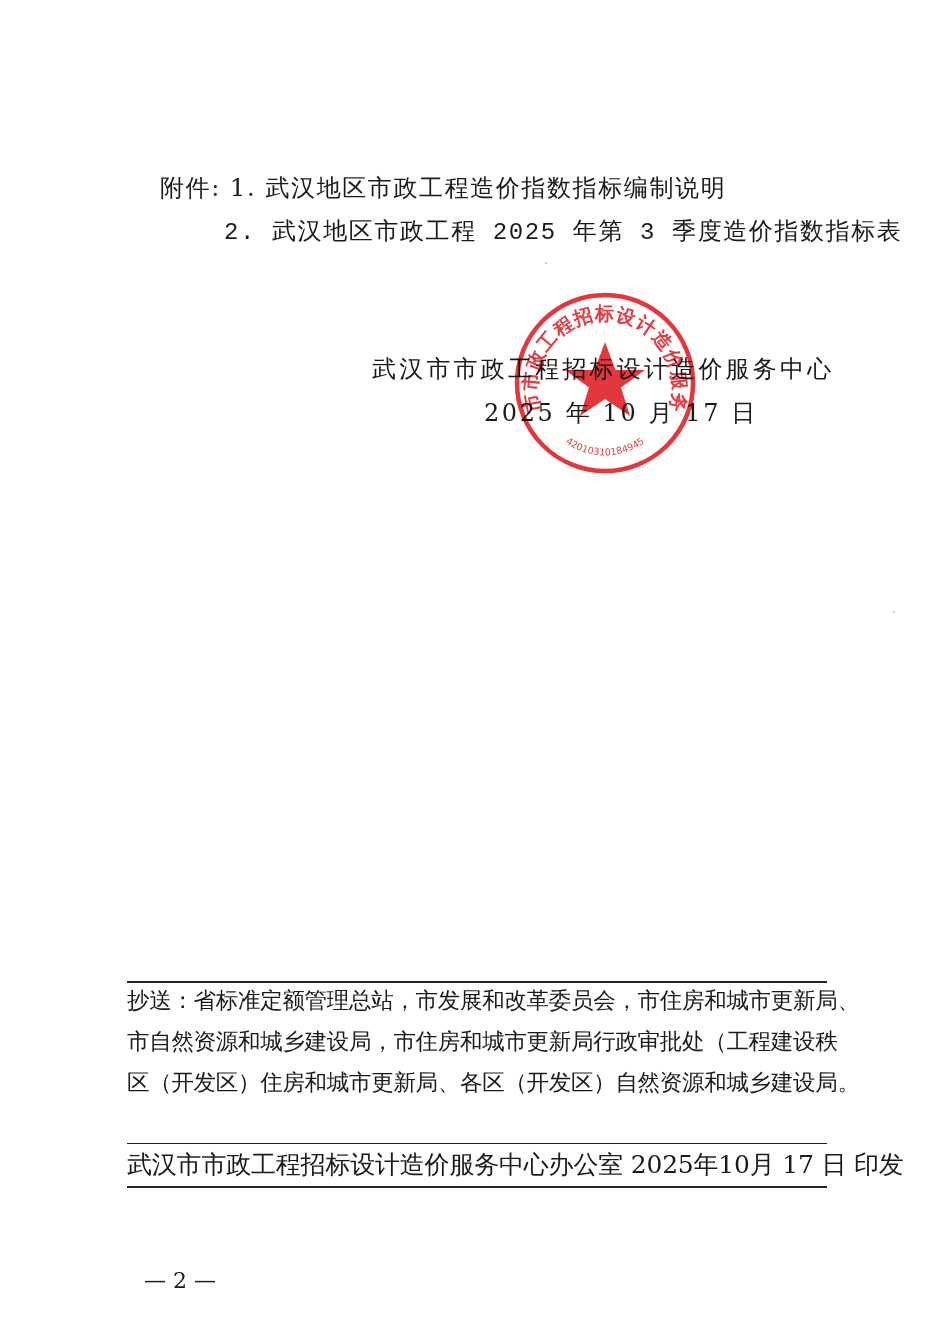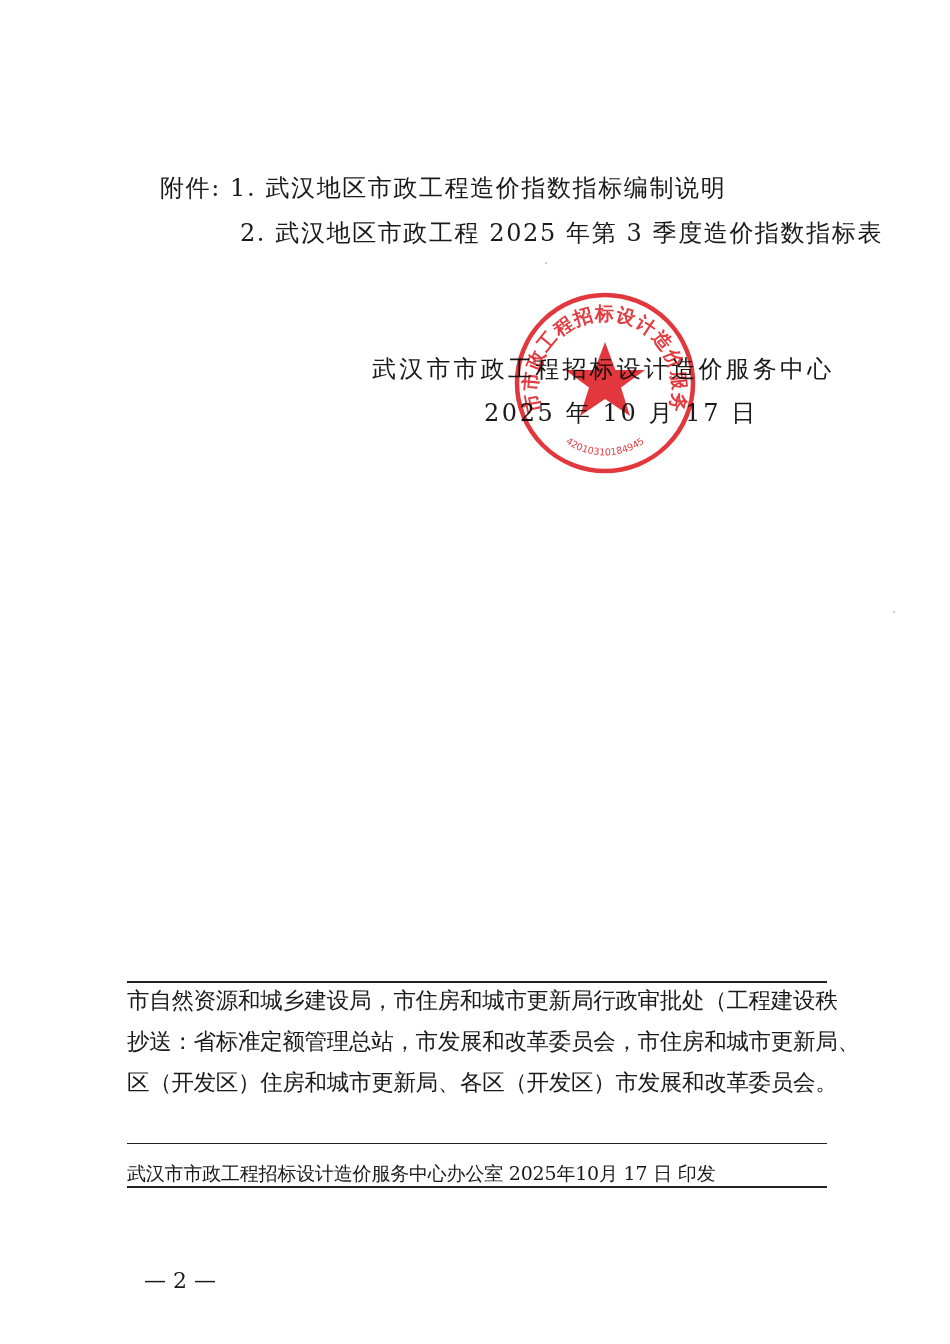--- a/index.html
+++ b/index.html
@@ -1,26 +1,26 @@
 <!DOCTYPE html>
 <html><head>
 <meta charset="utf-8">
 <style>
   html, body { margin:0; padding:0; background:#ffffff; }
   body { width:950px; height:1344px; position:relative; overflow:hidden;
          font-family:"DejaVu Serif","Liberation Serif",serif; color:#1a1a1a; }
   .line { position:absolute; white-space:nowrap; font-size:24px; line-height:30px; }
   .att1 { left:160px; top:173px; letter-spacing:1.6px; }
-  .att2 { left:240px; top:218px; letter-spacing:1.6px; }
+  .att2 { left:224px; top:218px; letter-spacing:1.6px;font-family:Liberation Mono, monospace; }
   .sign-org { left:372px; top:354px; letter-spacing:3.2px; }
   .sign-date { left:484px; top:398px; letter-spacing:2.6px; }
   .rule { position:absolute; left:127px; width:700px; background:#222; }
   .cc { position:absolute; left:127px; width:705px; font-size:22.5px; line-height:41px; }
   .cc p { margin:0; white-space:nowrap; letter-spacing:-0.3px; }
-  .issuer { position:absolute; left:127px; top:1149px; font-size:19px; line-height:32px; white-space:nowrap; letter-spacing:-0.2px;margin-top:8px; }
+  .issuer { position:absolute; left:127px; top:1149px; font-size:25px; line-height:32px; white-space:nowrap; letter-spacing:-0.2px; }
   .pageno { position:absolute; left:144px; top:1266px; font-size:22px; line-height:30px; white-space:nowrap; }
   .stamp { position:absolute; left:510px; top:290px; width:190px; height:190px; }
   .speck { position:absolute; width:2px; height:2px; background:#bbb; border-radius:50%; }
 </style>
 </head>
 <body>
 
 <div class="line att1">附件: 1. 武汉地区市政工程造价指数指标编制说明</div>
 <div class="line att2">2. 武汉地区市政工程 2025 年第 3 季度造价指数指标表</div>
 
@@ -41,23 +41,23 @@
     <textPath href="#codePath" startOffset="50%" text-anchor="middle">4201031018494​5</textPath>
   </text>
 </svg>
 
 <div class="speck" style="left:545px; top:262px;"></div>
 <div class="speck" style="left:893px; top:611px;"></div>
 
 <div class="rule" style="top:981px; height:1.5px;"></div>
 
 <div class="cc" style="top:980px;">
+  <p>抄送：省标准定额管理总站，市发展和改革委员会，市住房和城市更新局、</p>
   <p>市自然资源和城乡建设局，市住房和城市更新局行政审批处（工程建设秩</p>
-  <p>抄送：省标准定额管理总站，市发展和改革委员会，市住房和城市更新局、</p>
-  <p>区（开发区）住房和城市更新局、各区（开发区）市发展和改革委员会。</p>
+  <p>区（开发区）住房和城市更新局、各区（开发区）自然资源和城乡建设局。</p>
 </div>
 
 <div class="rule" style="top:1143px; height:1px;"></div>
 
 <div class="issuer">武汉市市政工程招标设计造价服务中心办公室  2025年10月 17 日 印发</div>
 
 <div class="rule" style="top:1186px; height:1.5px;"></div>
 
 <div class="pageno">— 2 —</div>
 

